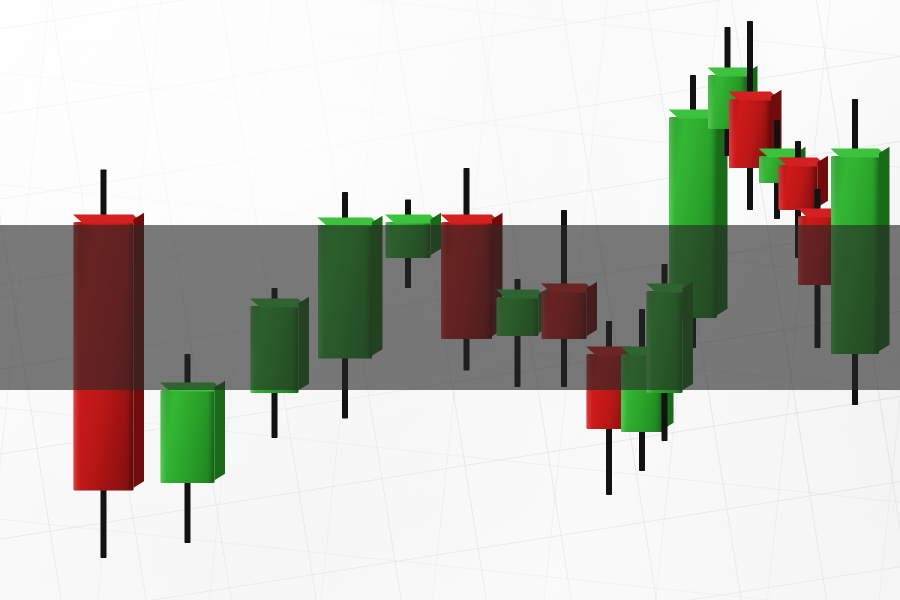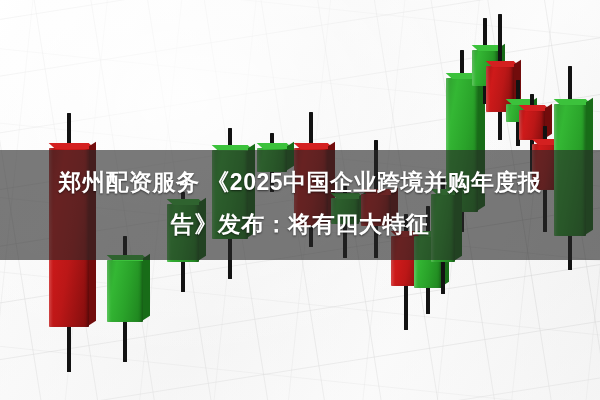--- a/index.html
+++ b/index.html
@@ -200,16 +200,14 @@
         <div class="wick" style="left: 543px; top: 126px; height: 106px;"></div>
         <div class="body down" style="left: 532px; top: 144px; width: 26px; height: 46px;"></div>
       </div>
       <div class="candle" style="left: 0px; top: 0px;">
         <div class="wick" style="left: 568px; top: 66px; height: 204px;"></div>
         <div class="body up" style="left: 554px; top: 104px; width: 32px; height: 132px;"></div>
       </div>
     </div>
 
   <div class="overlay-band" id="overlay-band" style="top: 150px; height: 110px; background: rgba(40, 40, 40, 0.62);"></div>
-  <div class="headline" id="headline" style="top: 161px; color: rgb(255, 255, 255);">郑州配资服务 《2025中国企业跨境并购年度报
-告》发布：将有四大特征</div>
 
 </div>
 
 </body></html>

